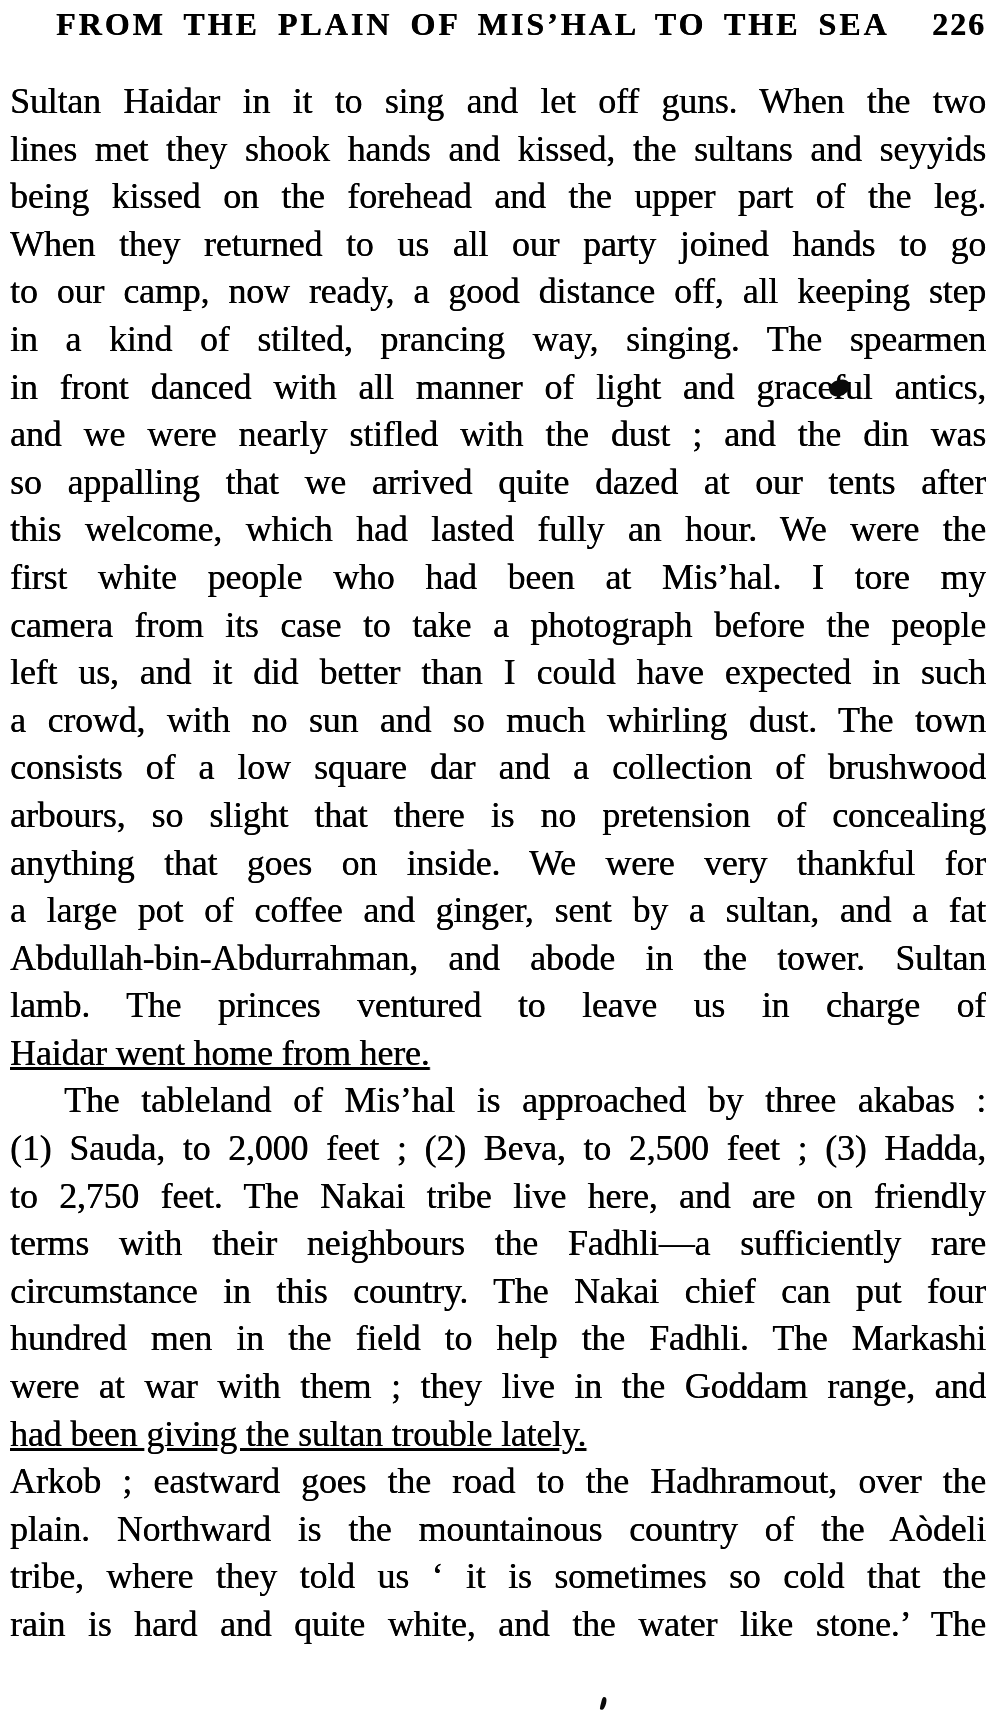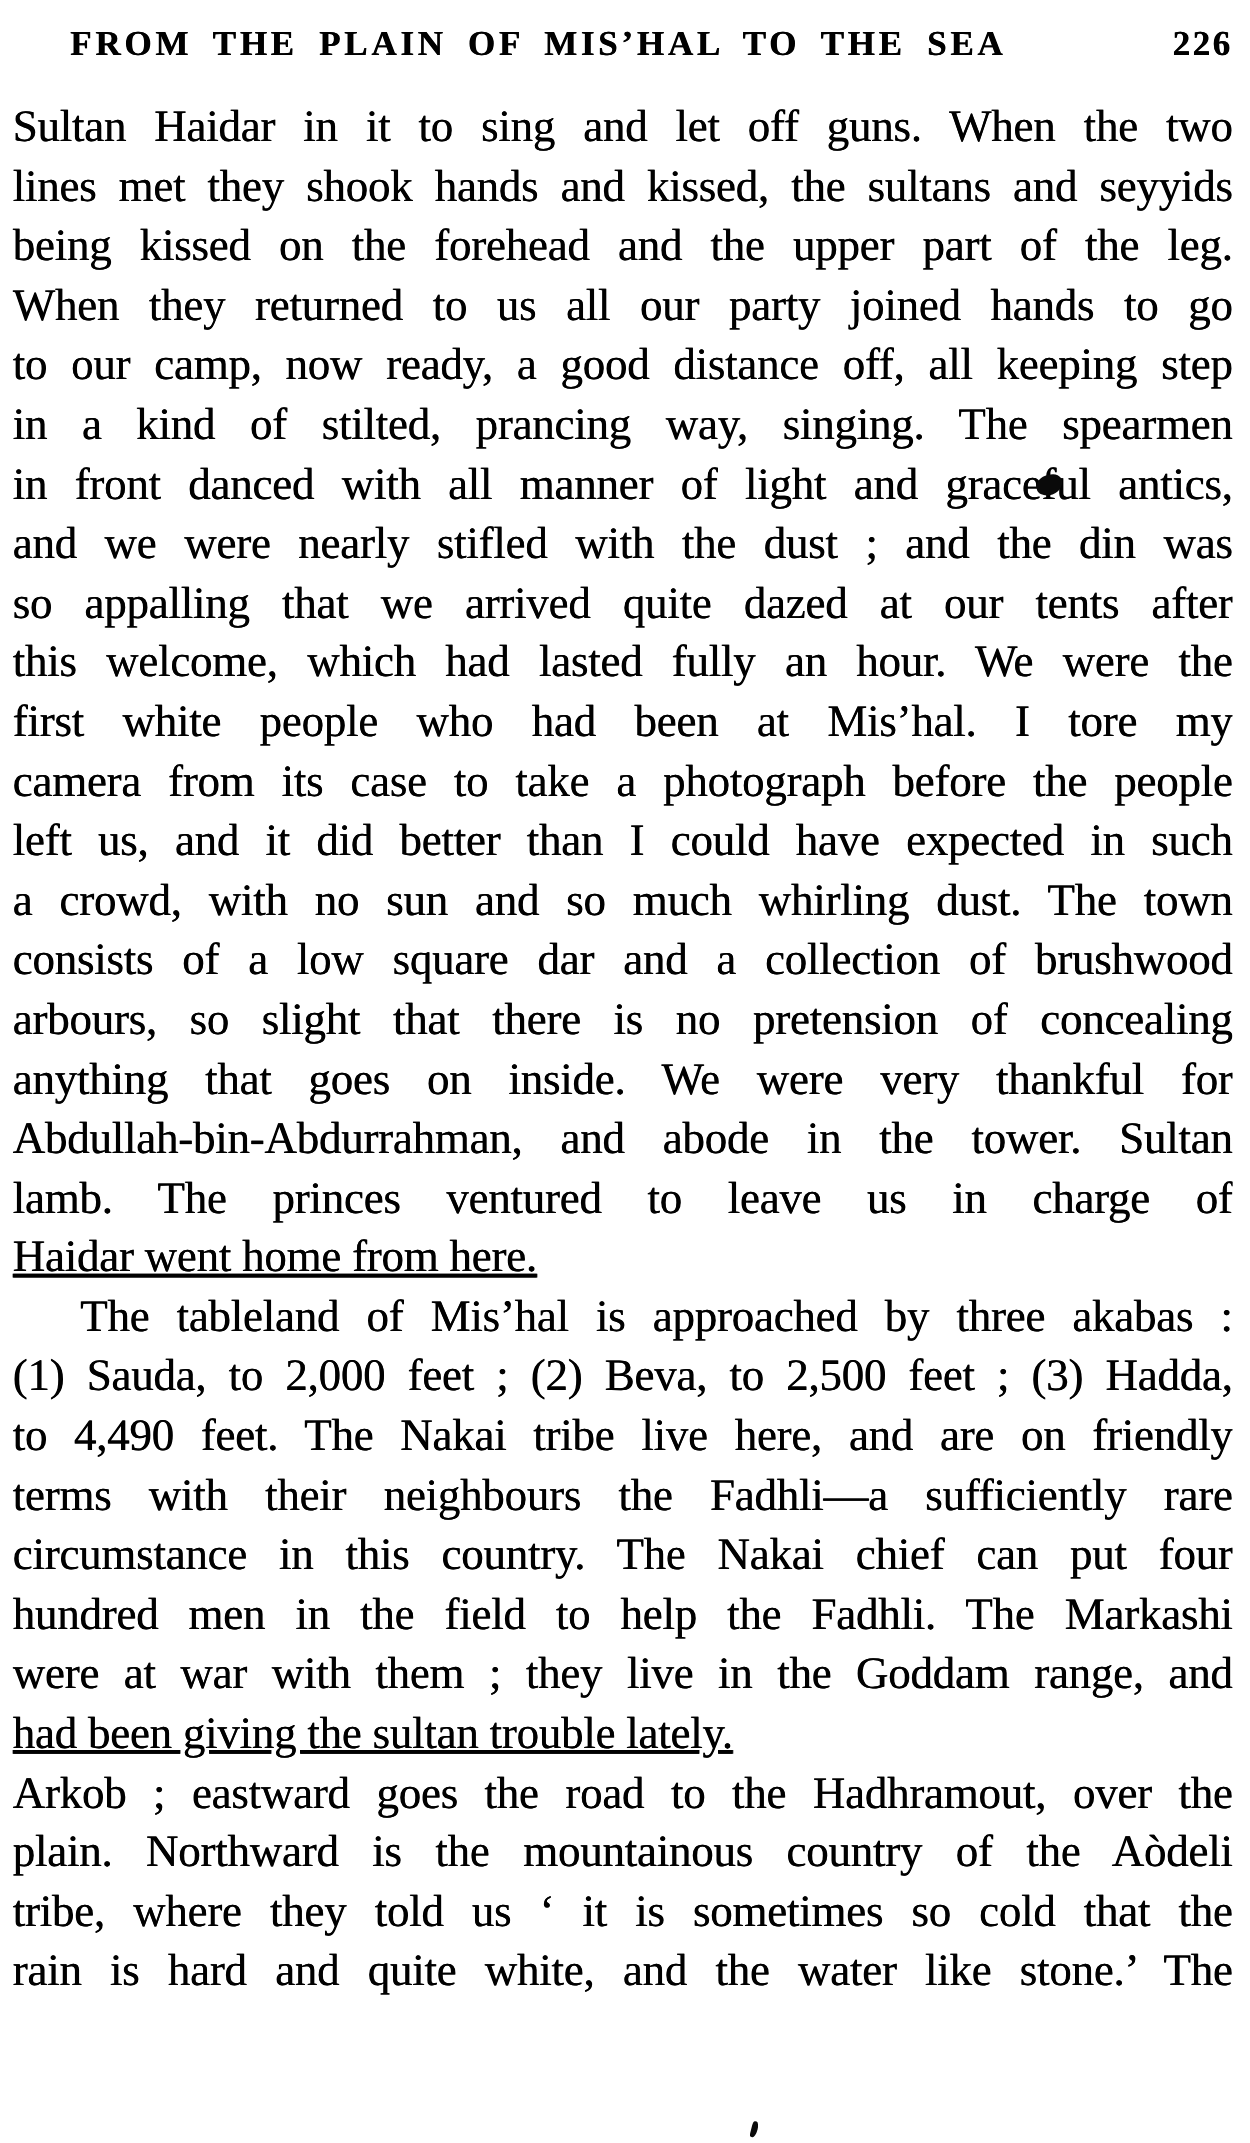--- a/index.html
+++ b/index.html
@@ -12,27 +12,27 @@
     width: 1000px;
     height: 1714px;
     background: #ffffff;
     color: #000000;
     font-family: "Liberation Serif", "DejaVu Serif", serif;
     overflow: hidden;
   }
   
   .running-header {
     position: absolute;
-    top: 16px;
+    top: 4px;
     left: 10px;
     right: 14px;
     display: flex;
     align-items: baseline;
     font-weight: 700;
-    font-size: 28px;
+    font-size: 32px;
     line-height: 40px;
     white-space: nowrap;
   }
   .running-header .title {
     margin-left: 46px;
     letter-spacing: 3px;
     word-spacing: 7px;
     text-shadow: 0.4px 0 0 currentColor;
   }
   .running-header .pagenum {
@@ -104,28 +104,29 @@
         <div class="line">and we were nearly stifled with the dust ; and the din was</div>
         <div class="line">so appalling that we arrived quite dazed at our tents after</div>
         <div class="line">this welcome, which had lasted fully an hour.  We were the</div>
         <div class="line">first white people who had been at Mis’hal.  I tore my</div>
         <div class="line">camera from its case to take a photograph before the people</div>
         <div class="line">left us, and it did better than I could have expected in such</div>
         <div class="line">a crowd, with no sun and so much whirling dust.  The town</div>
         <div class="line">consists of a low square dar and a collection of brushwood</div>
         <div class="line">arbours, so slight that there is no pretension of concealing</div>
         <div class="line">anything that goes on inside.  We were very thankful for</div>
+        <div class="line">a large pot of coffee and ginger, sent by a sultan, and a fat</div>
         <div class="line">Abdullah-bin-Abdurrahman, and abode in the tower.  Sultan</div>
         <div class="line">lamb.  The princes ventured to leave us in charge of</div>
         <div class="line para-end">Haidar went home from here.</div>
       </div>
       <div>
         <div class="line indent">The tableland of Mis’hal is approached by three akabas :</div>
         <div class="line">(1) Sauda, to 2,000 feet ;  (2) Beva, to 2,500 feet ;  (3) Hadda,</div>
-        <div class="line">to 4,490 feet.  The Nakai tribe live here, and are on friendly</div>
+        <div class="line">to 2,750 feet.  The Nakai tribe live here, and are on friendly</div>
         <div class="line">terms with their neighbours the Fadhli—a sufficiently rare</div>
         <div class="line">circumstance in this country.  The Nakai chief can put four</div>
         <div class="line">hundred men in the field to help the Fadhli.  The Markashi</div>
         <div class="line">were at war with them ;  they live in the Goddam range, and</div>
         <div class="line para-end">had been giving the sultan trouble lately.</div>
       </div>
       <div>
         <div class="line">Arkob ;  eastward goes the road to the Hadhramout, over the</div>
         <div class="line">plain.  Northward is the mountainous country of the Aòdeli</div>
         <div class="line">tribe, where they told us ‘ it is sometimes so cold that the</div>

